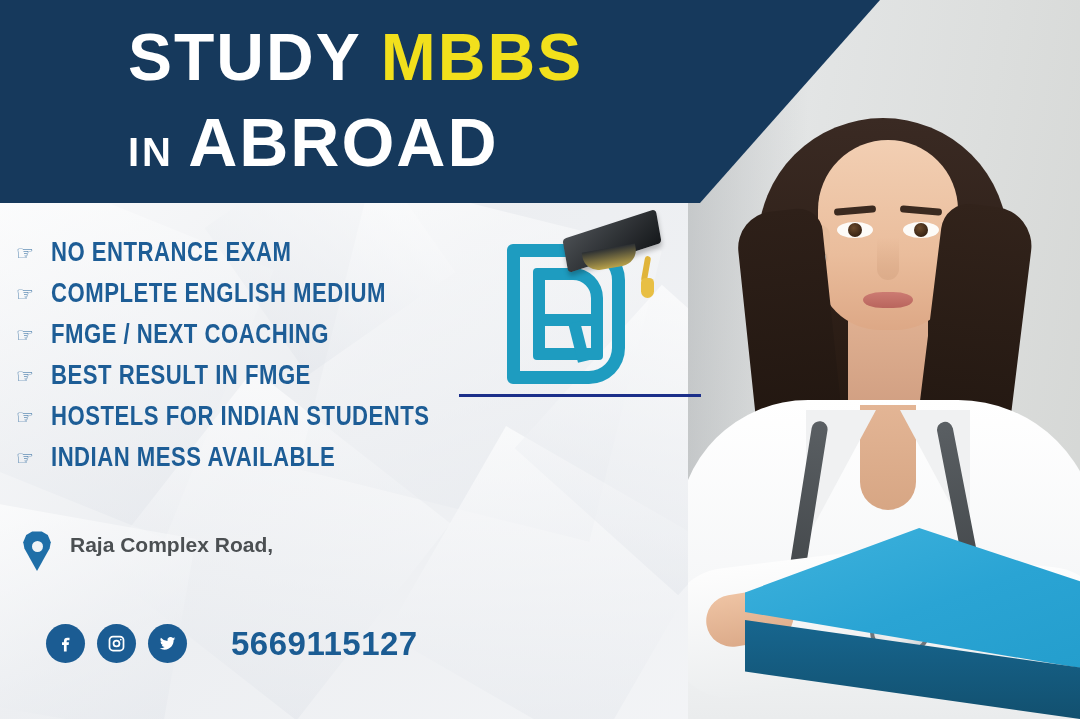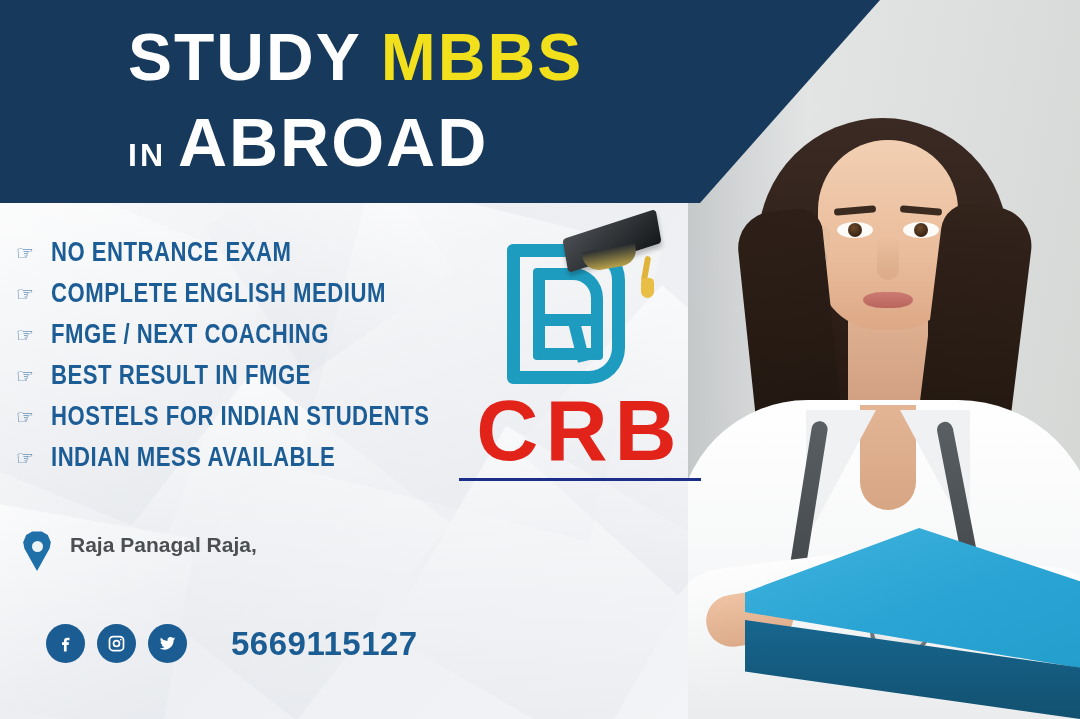--- a/index.html
+++ b/index.html
@@ -140,21 +140,21 @@
     position:absolute; left:128px; top:24px;
     font-size:66px; font-weight:bold; letter-spacing:2px;
     color:#ffffff; white-space:nowrap; line-height:1;
   }
   .head-l1 .hl { color:#f2e01c; }
   .head-l2 {
     position:absolute; left:128px; top:108px;
     color:#ffffff; white-space:nowrap; line-height:1;
     font-weight:bold; letter-spacing:2px;
   }
-  .head-l2 .small { font-size:32px; letter-spacing:3px; }
+  .head-l2 .small { font-size:40px; letter-spacing:3px; }
   .head-l2 .big { font-size:68px; letter-spacing:2px; }
 
   
   .features { position:absolute; left:16px; top:232px; z-index:4; }
   .feat {
     display:flex; align-items:center; gap:11px;
     height:41px;
   }
   .feat-icon {
     font-size:20px; color:#1d5d96; line-height:1;
@@ -342,31 +342,30 @@
     <div class="mono-wrap">
       <div class="mono-outer"></div>
       <div class="mono-inner"></div>
       <div class="mono-bar"></div>
       <div class="mono-leg"></div>
       <div class="cap"></div>
       <div class="cap-base"></div>
       <div class="tassel"></div>
       <div class="tassel-end"></div>
     </div>
-    <div class="crb">CRB</div>
     <div class="logo-rule"></div>
   </div>
 
   <div class="address">
     <div class="pin">
       <div class="pin-body"></div>
         <div class="pin-dot"></div>
     </div>
     <div class="addr-lines">
-      <div>Raja Panagal Raja,</div>
+      <div>Raja Complex Road,</div>
     </div>
   </div>
 
   <div class="contact">
     <div class="soc">
       <svg viewBox="0 0 24 24">
           <path d="M14.5 8.2h2.1V5.3h-2.6c-2.4 0-3.8 1.4-3.8 3.8v1.6H8v2.9h2.2V21h3.1v-7.4h2.3l.4-2.9h-2.7V9.5c0-.8.3-1.3 1.2-1.3z"></path>
         </svg>
     </div>
     <div class="soc">

